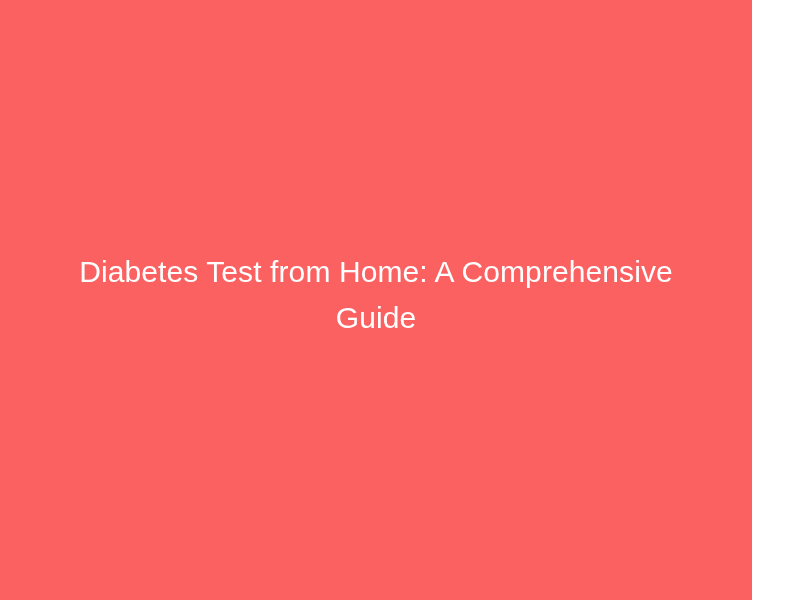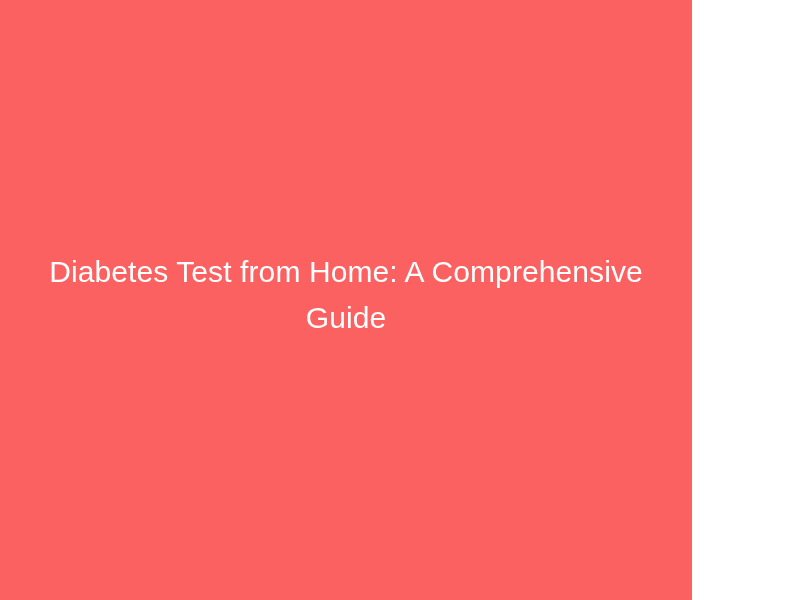--- a/index.html
+++ b/index.html
@@ -12,21 +12,21 @@
     width: 800px;
     height: 600px;
     overflow: hidden;
     font-family: "Liberation Sans", sans-serif;
   }
 
   
   .hero-banner {
     position: relative;
     box-sizing: border-box;
-    width: 692px;
+    width: 752px;
     height: 600px;
     background-color: #fc6161;
     display: flex;
     align-items: center;
     justify-content: center;
     text-align: center;
     overflow: hidden;
   }
 
   .hero-inner {

